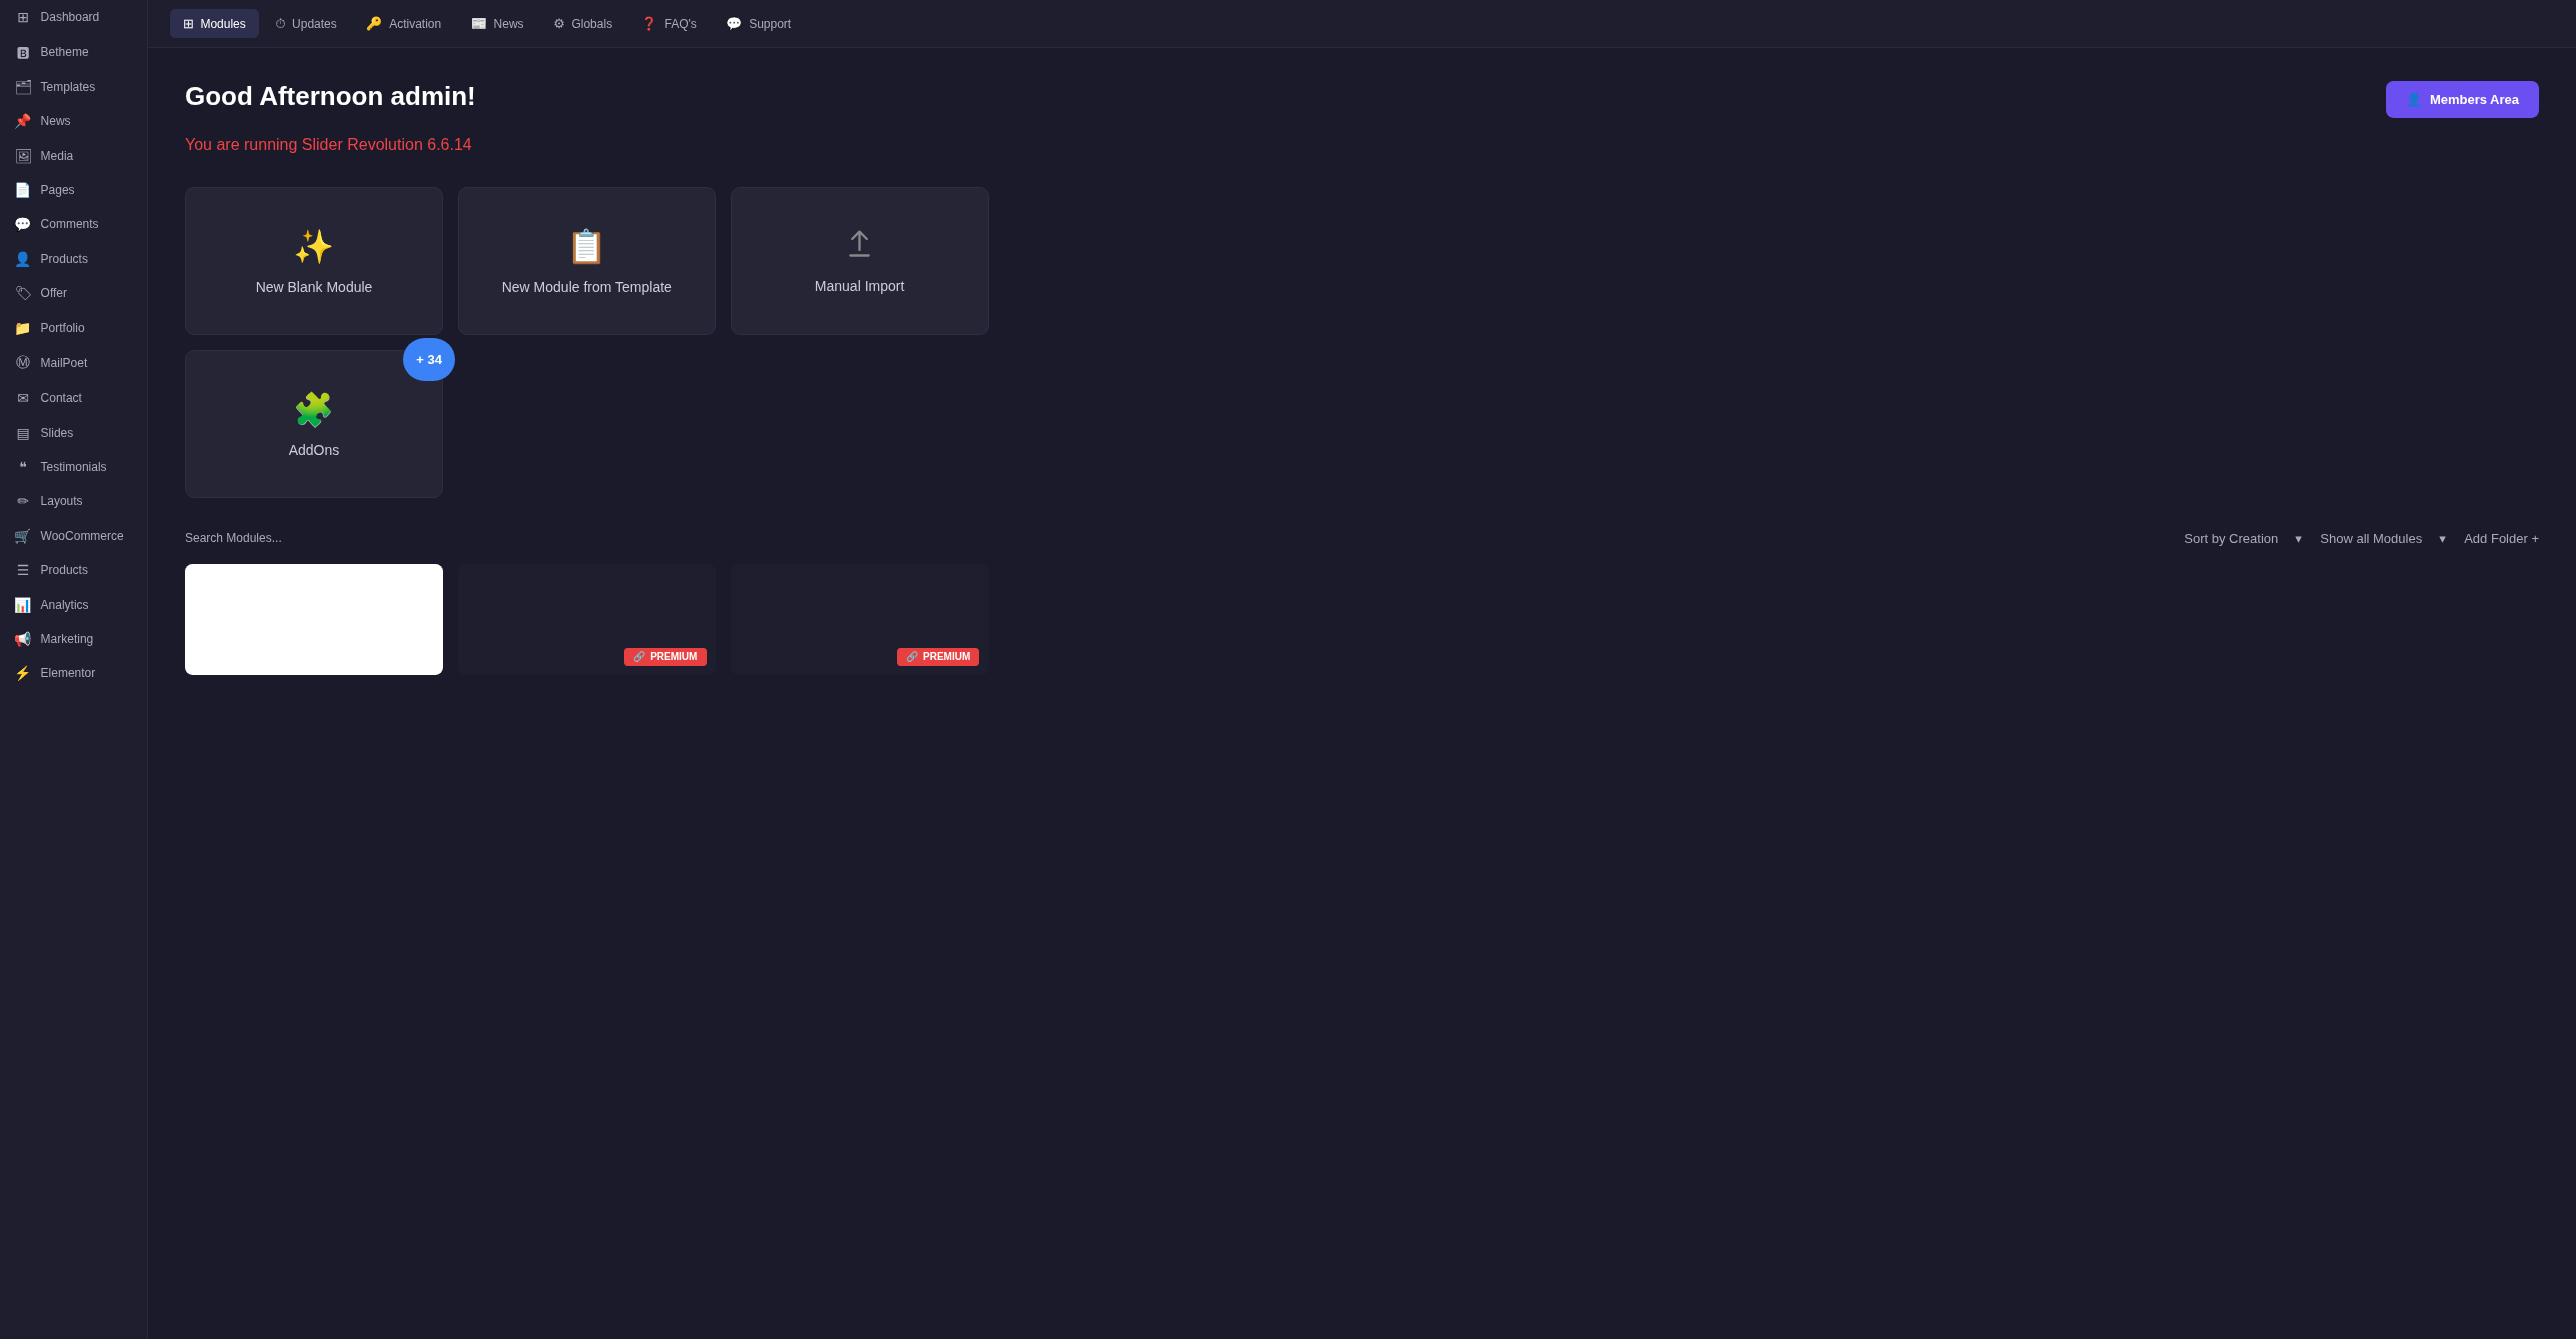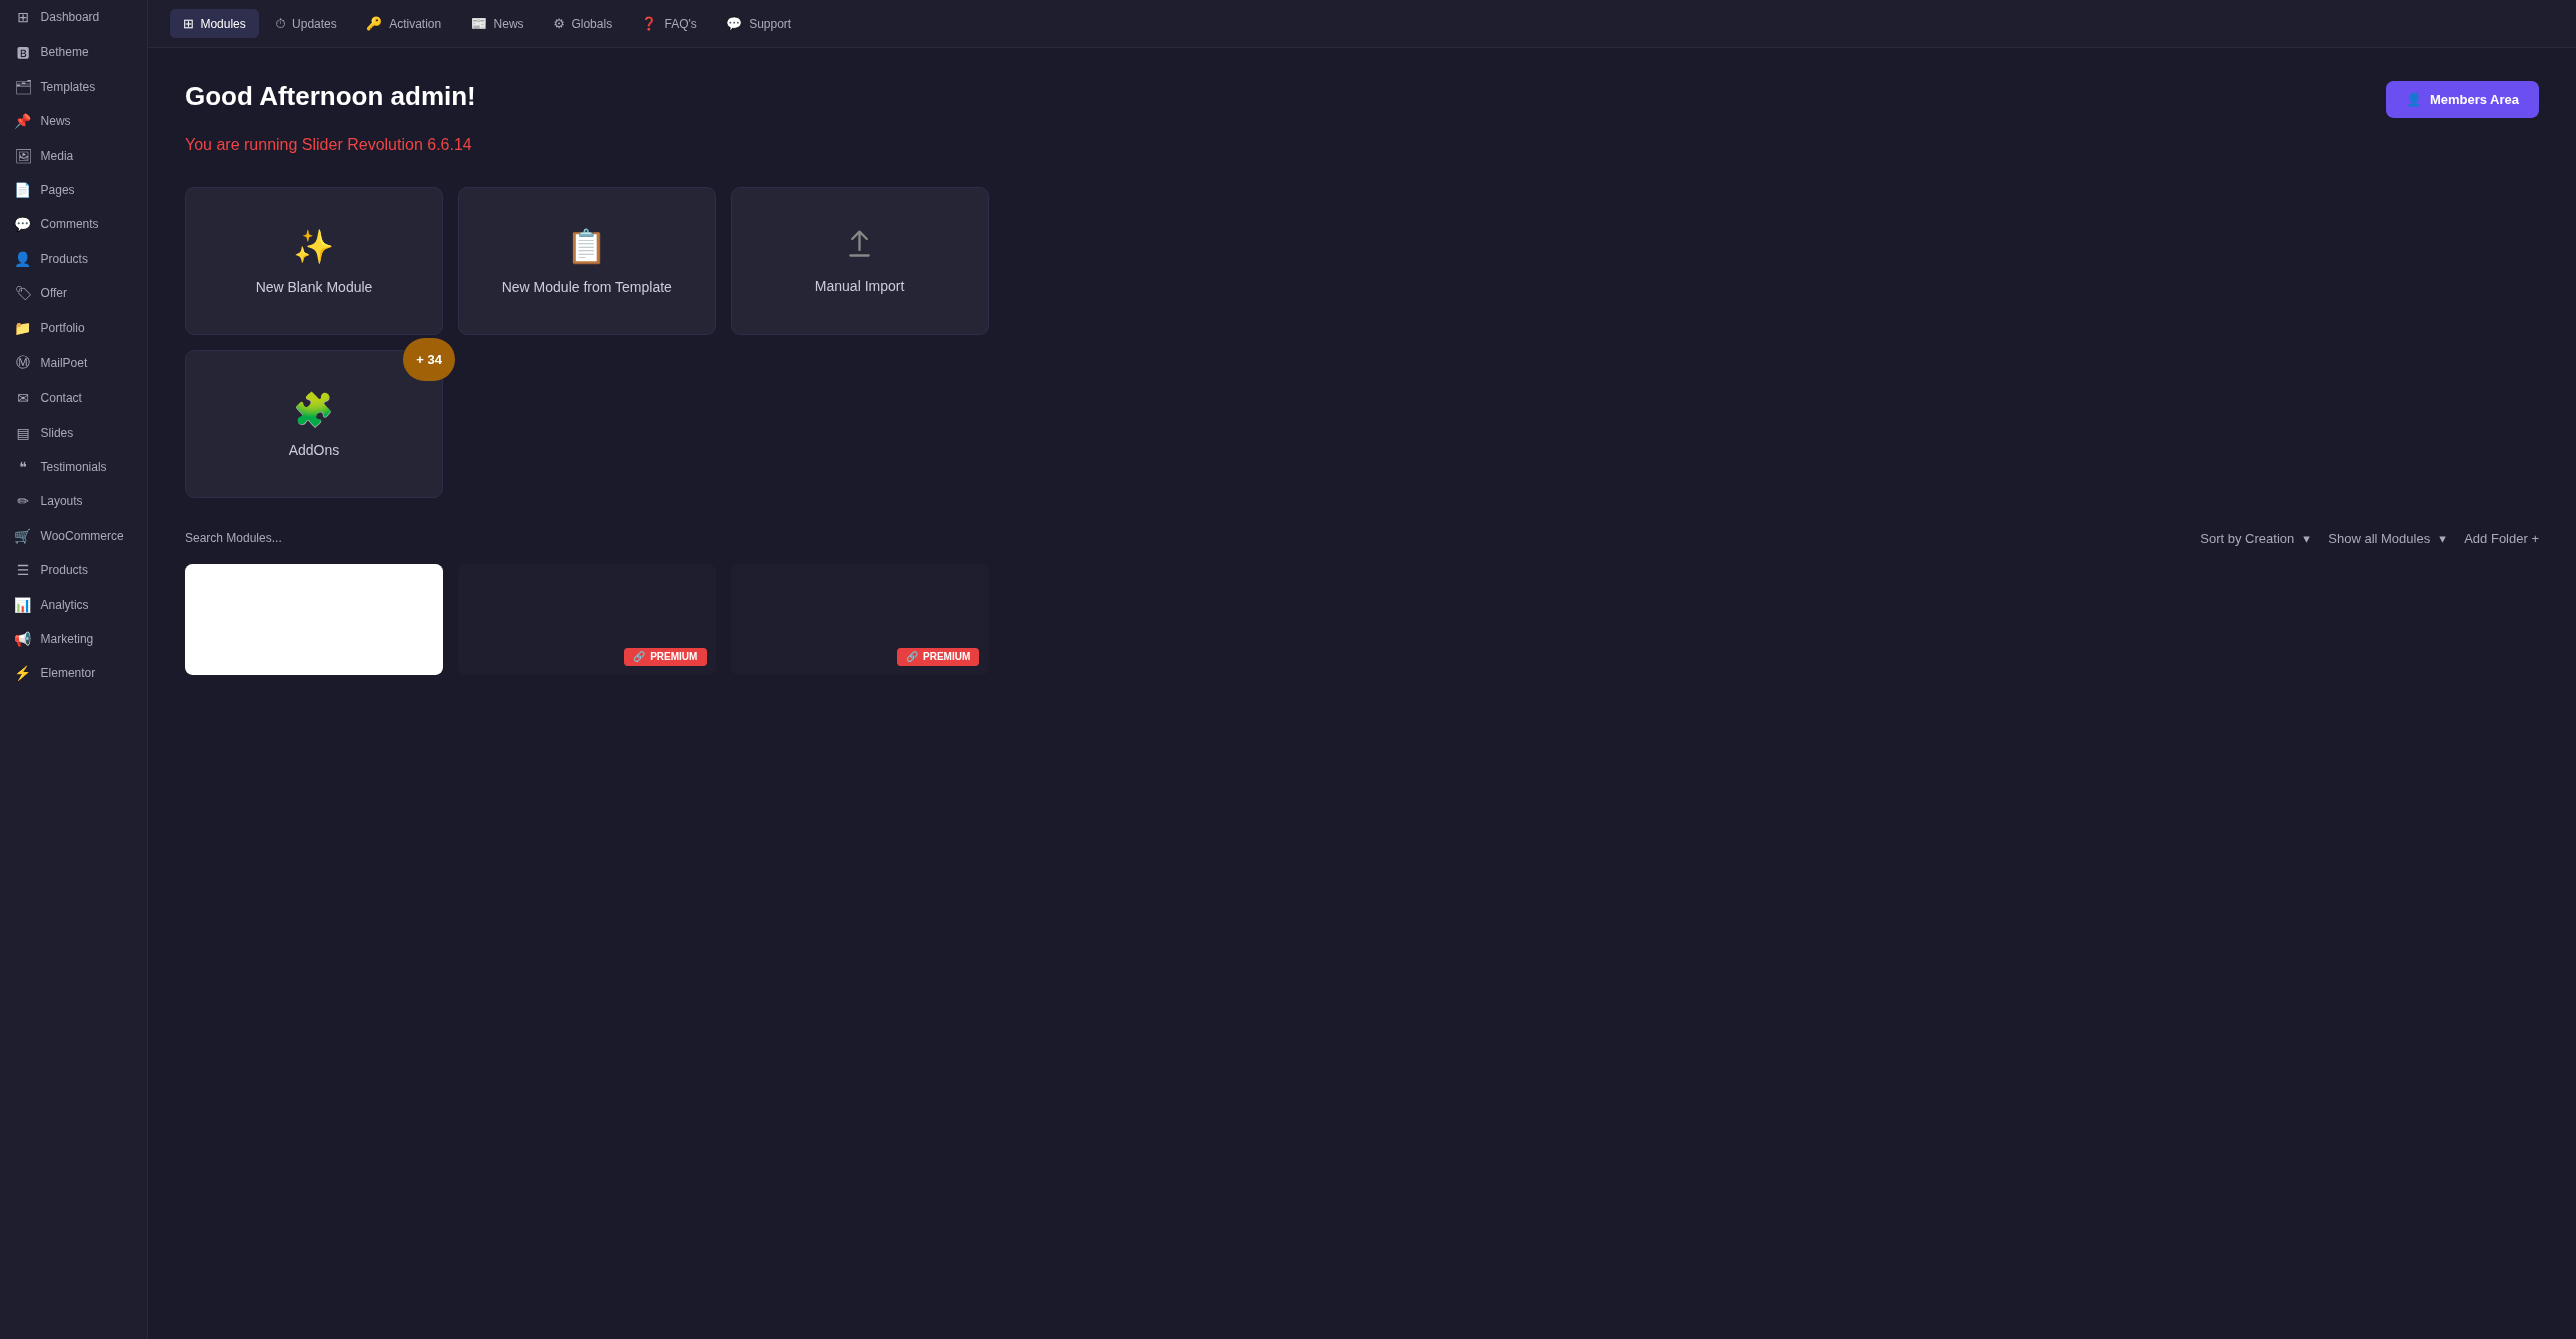--- a/index.html
+++ b/index.html
@@ -148,21 +148,21 @@
       color: #ccd;
       font-size: 14px;
       font-weight: 500;
     }
 
     
     .badge-pill {
       position: absolute;
       top: -13px;
       right: -13px;
-      background: #a16207;
+      background: #3b82f6;
       color: #fff;
       border-radius: 46px;
       padding: 14px 13px;
       font-size: 13px;
       font-weight: 700;
     }
 
     
     .action-cards-row2 {
       display: flex;
@@ -190,21 +190,21 @@
       gap: 18.5px;
     }
     .toolbar-btn {
       background: none;
       border: none;
       color: #aab;
       font-size: 13px;
       cursor: pointer;
       display: flex;
       align-items: flex-end;
-      gap: 9px;
+      gap: 17px;
     }
     .add-folder-btn {
       background: none;
       border: none;
       color: #aab;
       font-size: 13px;
       cursor: pointer;
     }
 
     

